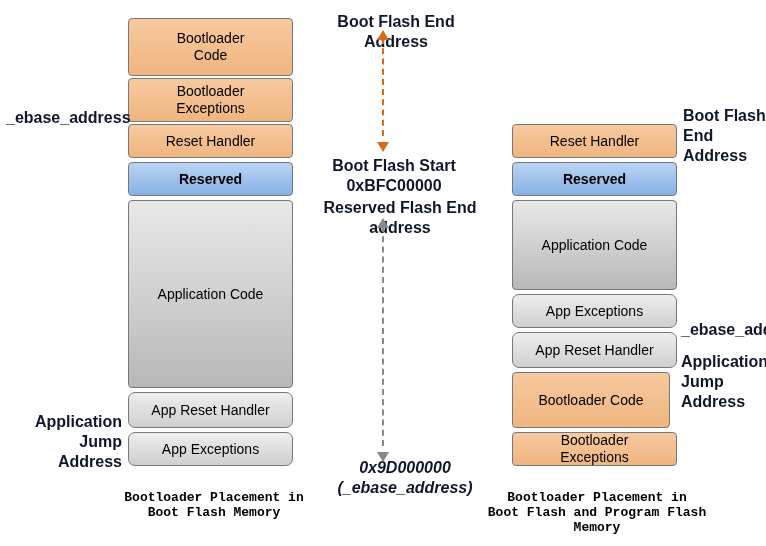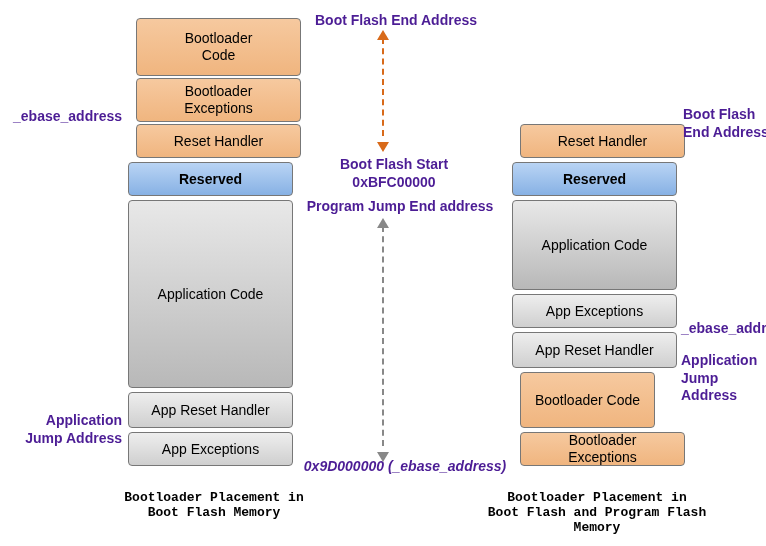--- a/index.html
+++ b/index.html
@@ -17,30 +17,30 @@
     border: 1px solid #777;
     border-radius: 4px;
     text-align: center;
     display: flex;
     align-items: center;
     justify-content: center;
     font-size: 14px;
     color: #000;
     line-height: 1.2;
   }
-  .peach { background: linear-gradient(#f6c99f,#f0b57f); margin-left: 8px; }
+  .peach { background: linear-gradient(#f6c99f,#f0b57f); }
   .blue  { background: linear-gradient(#b9d4f4,#87b1e4); }
   .gray  { background: linear-gradient(#e8e8e8,#b8b8b8); }
-  .gray-lt { background: linear-gradient(#eee,#cfcfcf); }
+  .gray-lt { background: linear-gradient(#eee,#cfcfcf); border-radius: 7px; }
   .bold { font-weight: bold; }
   .label {
     position: absolute;
-    font-size: 14px;
+    font-size: 16px;
     font-weight: bold;
-    color: #4c1d95;
+    color: #0f172a;
     line-height: 1.25;
     text-align: center;
   }
   .label.left { text-align: right; }
   .label.right { text-align: left; }
   .arrow-orange, .arrow-gray {
     position: absolute;
     left: 382px;
     width: 0;
     border-left: 2px dashed;
@@ -82,28 +82,28 @@
 <div class="box gray-lt" style="left: 128px; top: 392px; width: 165px; height: 36px;">App Reset Handler</div>
 <div class="box gray-lt" style="left: 128px; top: 432px; width: 165px; height: 34px;">App Exceptions</div>
 <div class="label left" style="top: 108px; left: 6px; width: 116px;">_ebase_address</div>
 <div class="label left" style="top: 412px; left: 18px; width: 104px;">Application<br>Jump Address</div>
 <div class="caption" style="left: 114px; top: 490px; width: 200px;">Bootloader Placement in<br>Boot Flash Memory</div>
 <div class="box peach" style="left: 512px; top: 124px; width: 165px; height: 34px;">Reset Handler</div>
 <div class="box blue bold" style="left: 512px; top: 162px; width: 165px; height: 34px;">Reserved</div>
 <div class="box gray" style="left: 512px; top: 200px; width: 165px; height: 90px;">Application Code</div>
 <div class="box gray-lt" style="left: 512px; top: 294px; width: 165px; height: 34px;">App Exceptions</div>
 <div class="box gray-lt" style="left: 512px; top: 332px; width: 165px; height: 36px;">App Reset Handler</div>
-<div class="box peach" style="left: 512px; top: 372px; width: 135px; height: 56px;">Bootloader Code</div>
+<div class="box peach" style="left: 512px; top: 372px; width: 158px; height: 56px;">Bootloader Code</div>
 <div class="box peach" style="left: 512px; top: 432px; width: 165px; height: 34px;">Bootloader<br>Exceptions</div>
 <div class="label right" style="top: 106px; left: 683px; width: 86px;">Boot Flash<br>End Address</div>
 <div class="label right" style="top: 320px; left: 681px; width: 94px;">_ebase_address</div>
 <div class="label right" style="top: 352px; left: 681px; width: 94px;">Application<br>Jump Address</div>
 <div class="caption" style="left: 462px; top: 490px; width: 270px;">Bootloader Placement in<br>Boot Flash and Program Flash Memory</div>
 <div class="label " style="top: 12px; left: 306px; width: 180px;">Boot Flash End Address</div>
 <div class="label " style="top: 156px; left: 304px; width: 180px;">Boot Flash Start<br>0xBFC00000</div>
-<div class="label " style="top: 198px; left: 300px; width: 200px;">Program Jump End address</div>
+<div class="label " style="top: 198px; left: 300px; width: 200px;">Reserved Flash End address</div>
 <div class="label " style="top: 458px; left: 300px; width: 210px; font-style: italic;">0x9D000000 (_ebase_address)</div>
 <div class="arrow-orange" style="top: 38px; height: 98px;"></div>
 <div class="arrow-head up-orange" style="top: 30px;"></div>
 <div class="arrow-head down-orange" style="top: 142px;"></div>
 <div class="arrow-gray" style="top: 226px; height: 220px;"></div>
 <div class="arrow-head up-gray" style="top: 218px;"></div>
 <div class="arrow-head down-gray" style="top: 452px;"></div>
 
 </body></html>

